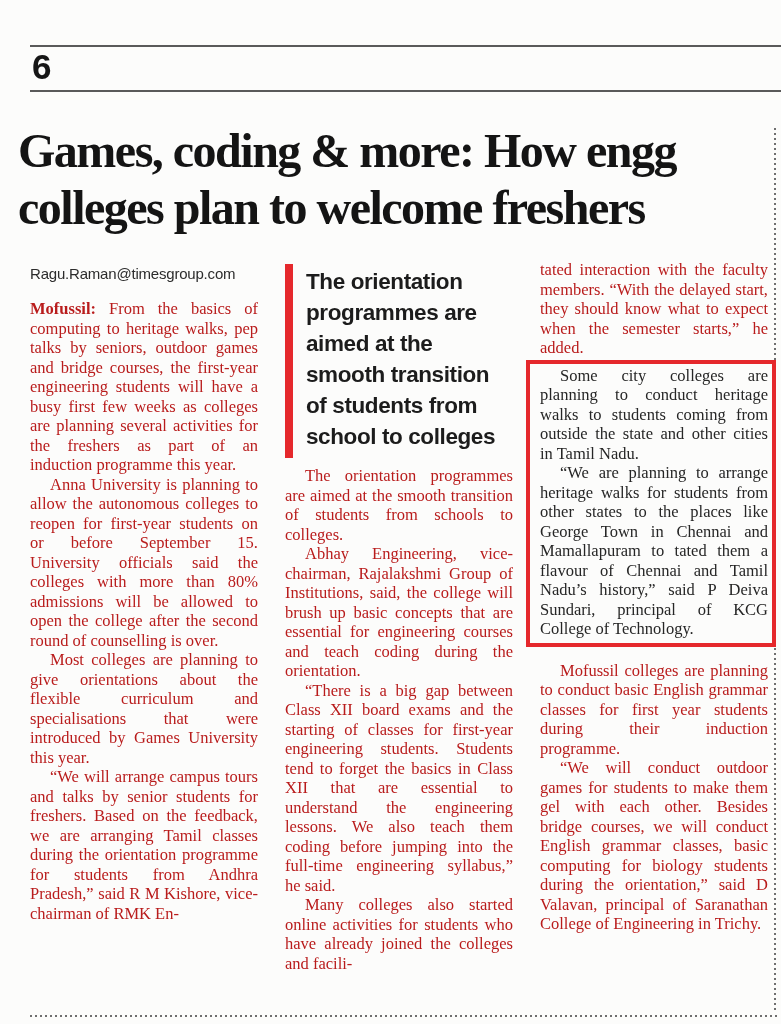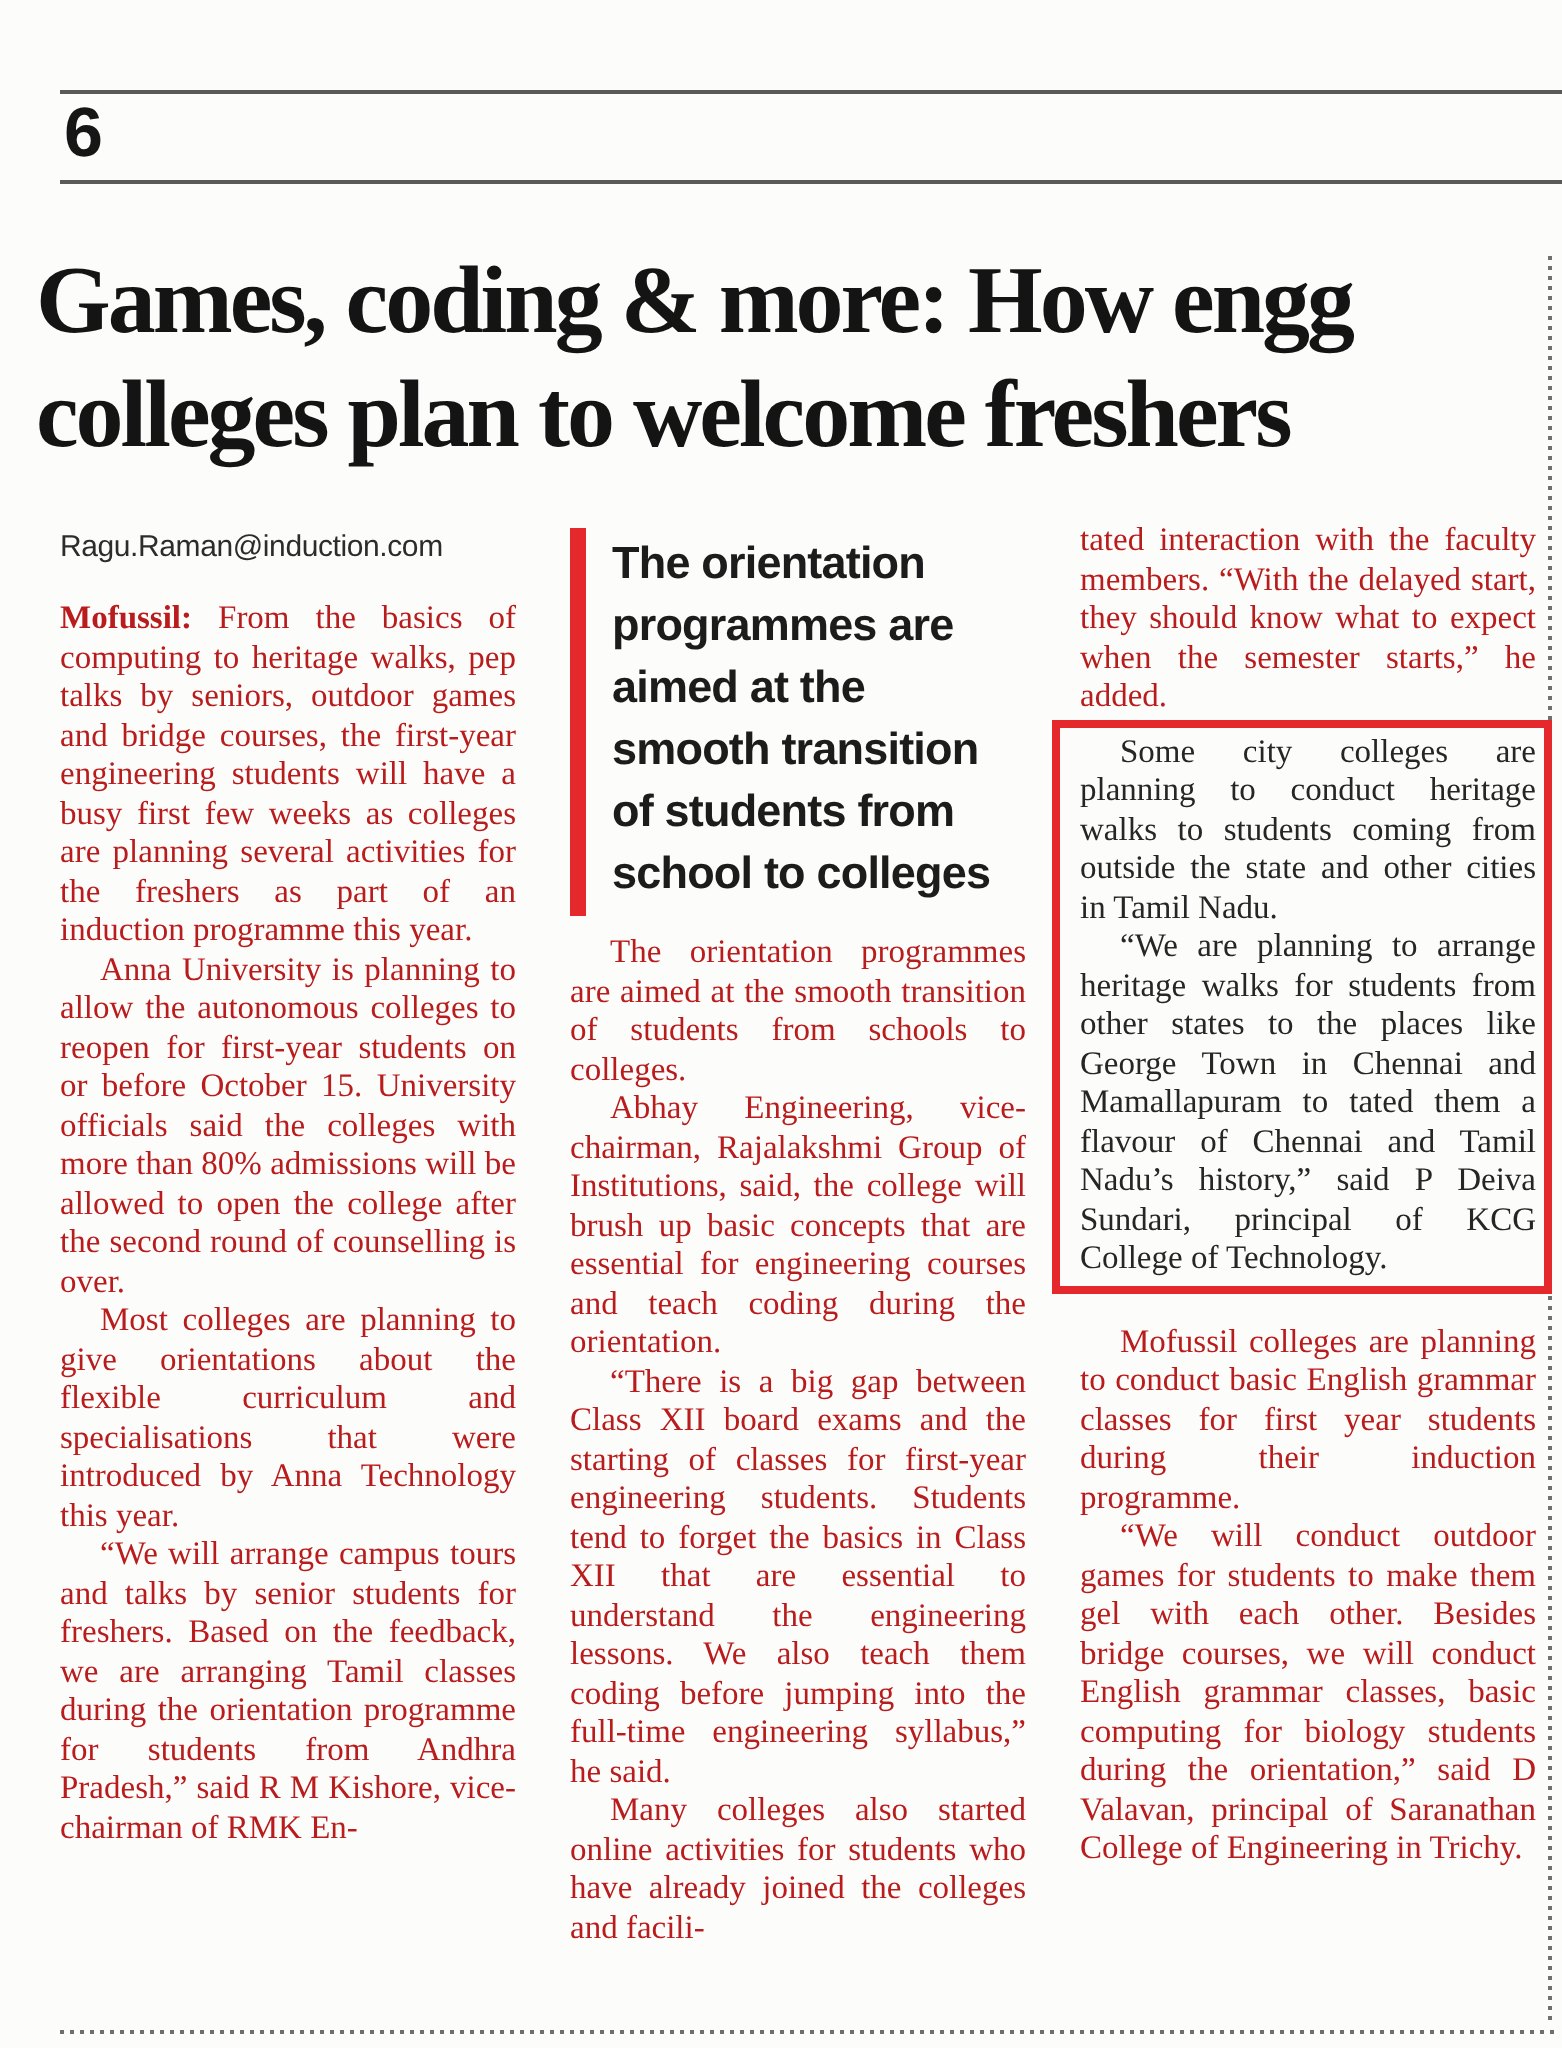--- a/index.html
+++ b/index.html
@@ -141,24 +141,24 @@
     <div>Games, coding &amp; more: How engg</div>
     <div>colleges plan to welcome freshers</div>
   </div>
 
   <div class="dotted-vertical"></div>
   <div class="dotted-bottom"></div>
 
   <div class="columns">
 
     <div class="col body-text">
-      <div class="byline"><b>Ragu.Raman</b><span>@induction.com</span></div>
+      <div class="byline"><b>Ragu.Raman</b><span>@timesgroup.com</span></div>
       <p><span class="lead-label">Mofussil: </span><span>From the basics of computing to heritage walks, pep talks by seniors, outdoor games and bridge courses, the first-year engineering students will have a busy first few weeks as colleges are planning several activities for the freshers as part of an induction programme this year.</span></p>
-      <p class="indent">Anna University is planning to allow the autonomous colleges to reopen for first-year students on or before October 15. University officials said the colleges with more than 80% admissions will be allowed to open the college after the second round of counselling is over.</p>
-      <p class="indent">Most colleges are planning to give orientations about the flexible curriculum and specialisations that were introduced by Anna Technology this year.</p>
+      <p class="indent">Anna University is planning to allow the autonomous colleges to reopen for first-year students on or before September 15. University officials said the colleges with more than 80% admissions will be allowed to open the college after the second round of counselling is over.</p>
+      <p class="indent">Most colleges are planning to give orientations about the flexible curriculum and specialisations that were introduced by Games University this year.</p>
       <p class="indent">“We will arrange campus tours and talks by senior students for freshers. Based on the feedback, we are arranging Tamil classes during the orientation programme for students from Andhra Pradesh,” said R M Kishore, vice-chairman of RMK En-</p>
     </div>
 
     <div class="col body-text">
       <div class="pull-quote">The orientation programmes are aimed at the smooth transition of students from school to colleges</div>
       <p class="indent">The orientation programmes are aimed at the smooth transition of students from schools to colleges.</p>
       <p class="indent">Abhay Engineering, vice-chairman, Rajalakshmi Group of Institutions, said, the college will brush up basic concepts that are essential for engineering courses and teach coding during the orientation.</p>
       <p class="indent">“There is a big gap between Class XII board exams and the starting of classes for first-year engineering students. Students tend to forget the basics in Class XII that are essential to understand the engineering lessons. We also teach them coding before jumping into the full-time engineering syllabus,” he said.</p>
       <p class="indent">Many colleges also started online activities for students who have already joined the colleges and facili-</p>
     </div>

